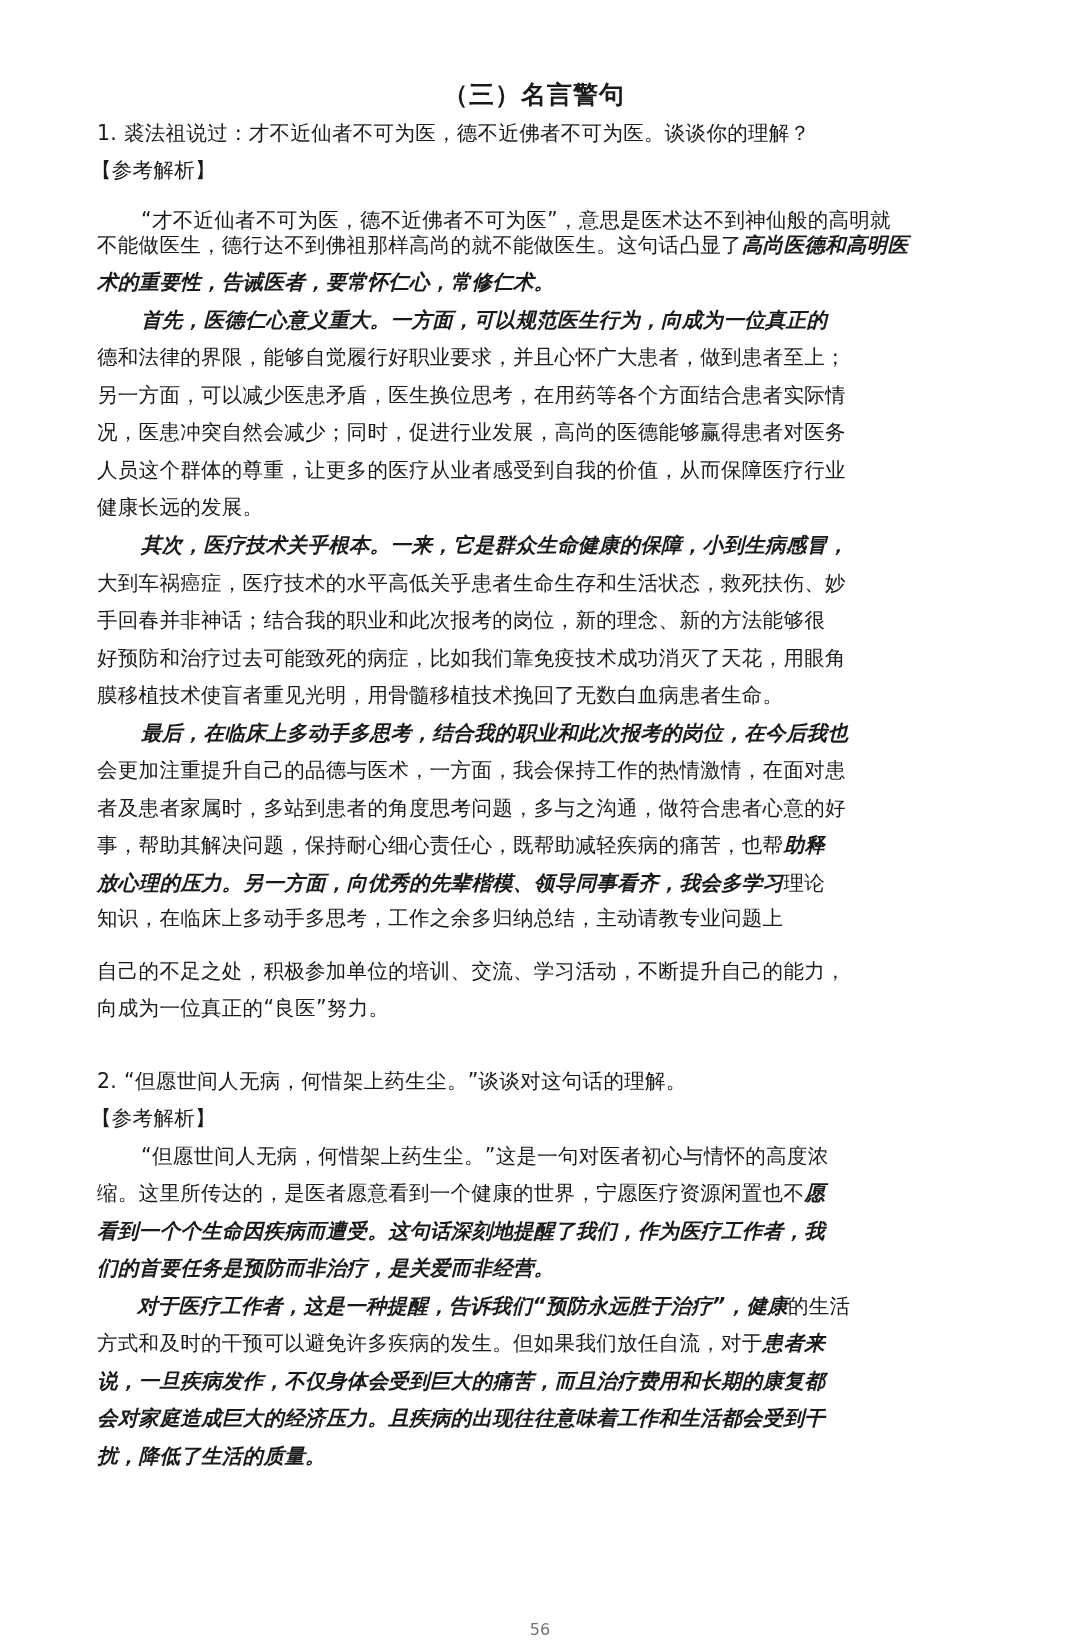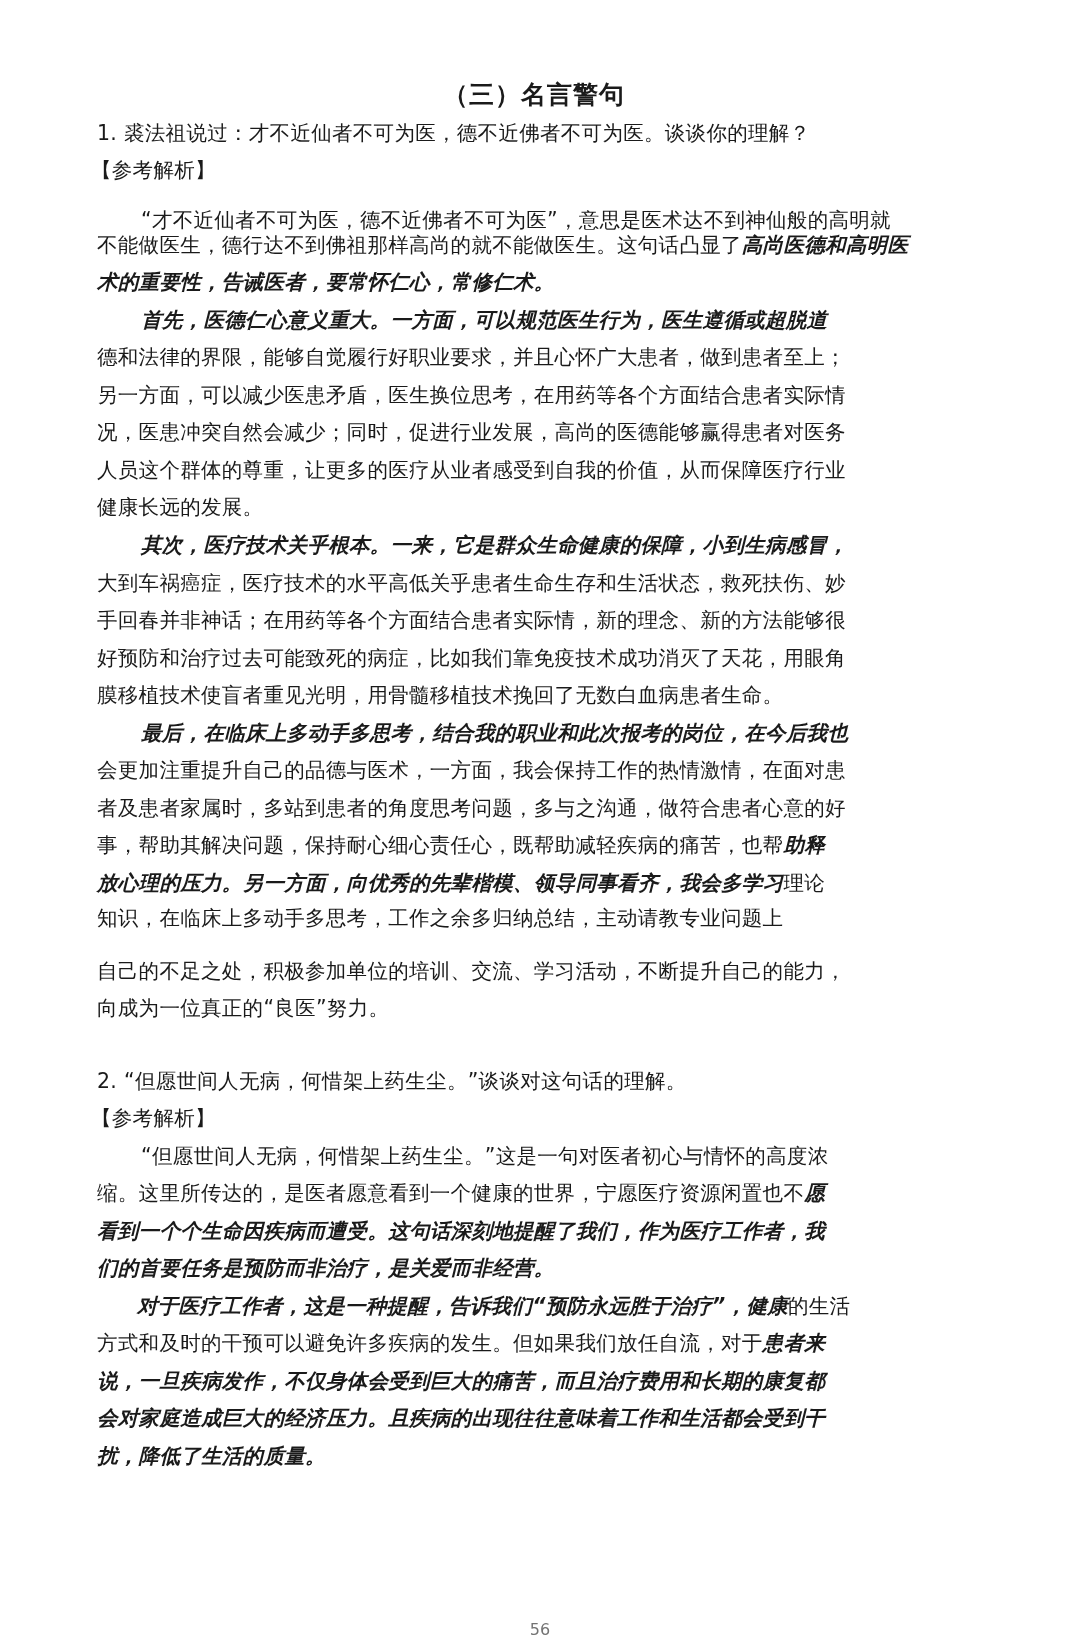--- a/index.html
+++ b/index.html
@@ -18,29 +18,29 @@
 <body>
 
 <div class="page">
   <div class="title">（三）名言警句</div>
   <div id="body">
       <div class="line" style="top: 118px; padding-left: 0px;"><span>1. 裘法祖说过：才不近仙者不可为医，德不近佛者不可为医。谈谈你的理解？</span></div>
       <div class="line" style="top: 155px; padding-left: 0px; margin-left: -6px;"><span>【参考解析】</span></div>
       <div class="line" style="top: 205px; padding-left: 44px;"><span>“才不近仙者不可为医，德不近佛者不可为医”，意思是医术达不到神仙般的高明就</span></div>
       <div class="line" style="top: 230px; padding-left: 0px;"><span>不能做医生，德行达不到佛祖那样高尚的就不能做医生。这句话凸显了</span><span class="b">高尚医德和高明医</span></div>
       <div class="line" style="top: 267px; padding-left: 0px;"><span class="b">术的重要性，告诫医者，要常怀仁心，常修仁术。</span></div>
-      <div class="line" style="top: 305px; padding-left: 44px;"><span class="b">首先，医德仁心意义重大。一方面，可以规范医生行为，医生遵循或超脱道</span></div>
+      <div class="line" style="top: 305px; padding-left: 44px;"><span class="b">首先，医德仁心意义重大。一方面，可以规范医生行为，向成为一位真正的</span></div>
       <div class="line" style="top: 342px; padding-left: 0px;"><span>德和法律的界限，能够自觉履行好职业要求，并且心怀广大患者，做到患者至上；</span></div>
       <div class="line" style="top: 380px; padding-left: 0px;"><span>另一方面，可以减少医患矛盾，医生换位思考，在用药等各个方面结合患者实际情</span></div>
       <div class="line" style="top: 417px; padding-left: 0px;"><span>况，医患冲突自然会减少；同时，促进行业发展，高尚的医德能够赢得患者对医务</span></div>
       <div class="line" style="top: 455px; padding-left: 0px;"><span>人员这个群体的尊重，让更多的医疗从业者感受到自我的价值，从而保障医疗行业</span></div>
       <div class="line" style="top: 492px; padding-left: 0px;"><span>健康长远的发展。</span></div>
       <div class="line" style="top: 530px; padding-left: 44px;"><span class="b">其次，医疗技术关乎根本。一来，它是群众生命健康的保障，小到生病感冒，</span></div>
       <div class="line" style="top: 568px; padding-left: 0px;"><span>大到车祸癌症，医疗技术的水平高低关乎患者生命生存和生活状态，救死扶伤、妙</span></div>
-      <div class="line" style="top: 605px; padding-left: 0px;"><span>手回春并非神话；在用药等各个方面结合患者实际情，新的理念、新的方法能够很</span></div>
+      <div class="line" style="top: 605px; padding-left: 0px;"><span>手回春并非神话；结合我的职业和此次报考的岗位，新的理念、新的方法能够很</span></div>
       <div class="line" style="top: 643px; padding-left: 0px;"><span>好预防和治疗过去可能致死的病症，比如我们靠免疫技术成功消灭了天花，用眼角</span></div>
       <div class="line" style="top: 680px; padding-left: 0px;"><span>膜移植技术使盲者重见光明，用骨髓移植技术挽回了无数白血病患者生命。</span></div>
       <div class="line" style="top: 718px; padding-left: 44px;"><span class="b">最后，在临床上多动手多思考，结合我的职业和此次报考的岗位，在今后我也</span></div>
       <div class="line" style="top: 755px; padding-left: 0px;"><span>会更加注重提升自己的品德与医术，一方面，我会保持工作的热情激情，在面对患</span></div>
       <div class="line" style="top: 793px; padding-left: 0px;"><span>者及患者家属时，多站到患者的角度思考问题，多与之沟通，做符合患者心意的好</span></div>
       <div class="line" style="top: 830px; padding-left: 0px;"><span>事，帮助其解决问题，保持耐心细心责任心，既帮助减轻疾病的痛苦，也帮</span><span class="b">助释</span></div>
       <div class="line" style="top: 868px; padding-left: 0px;"><span class="b">放心理的压力。另一方面，向优秀的先辈楷模、领导同事看齐，我会多学习</span><span>理论</span></div>
       <div class="line" style="top: 905px; padding-left: 0px; font-family: Liberation Mono, monospace;"><span>知识，在临床上多动手多思考，工作之余多归纳总结，主动请教专业问题上</span></div>
       <div class="line" style="top: 956px; padding-left: 0px;"><span>自己的不足之处，积极参加单位的培训、交流、学习活动，不断提升自己的能力，</span></div>
       <div class="line" style="top: 993px; padding-left: 0px;"><span>向成为一位真正的“良医”努力。</span></div>

